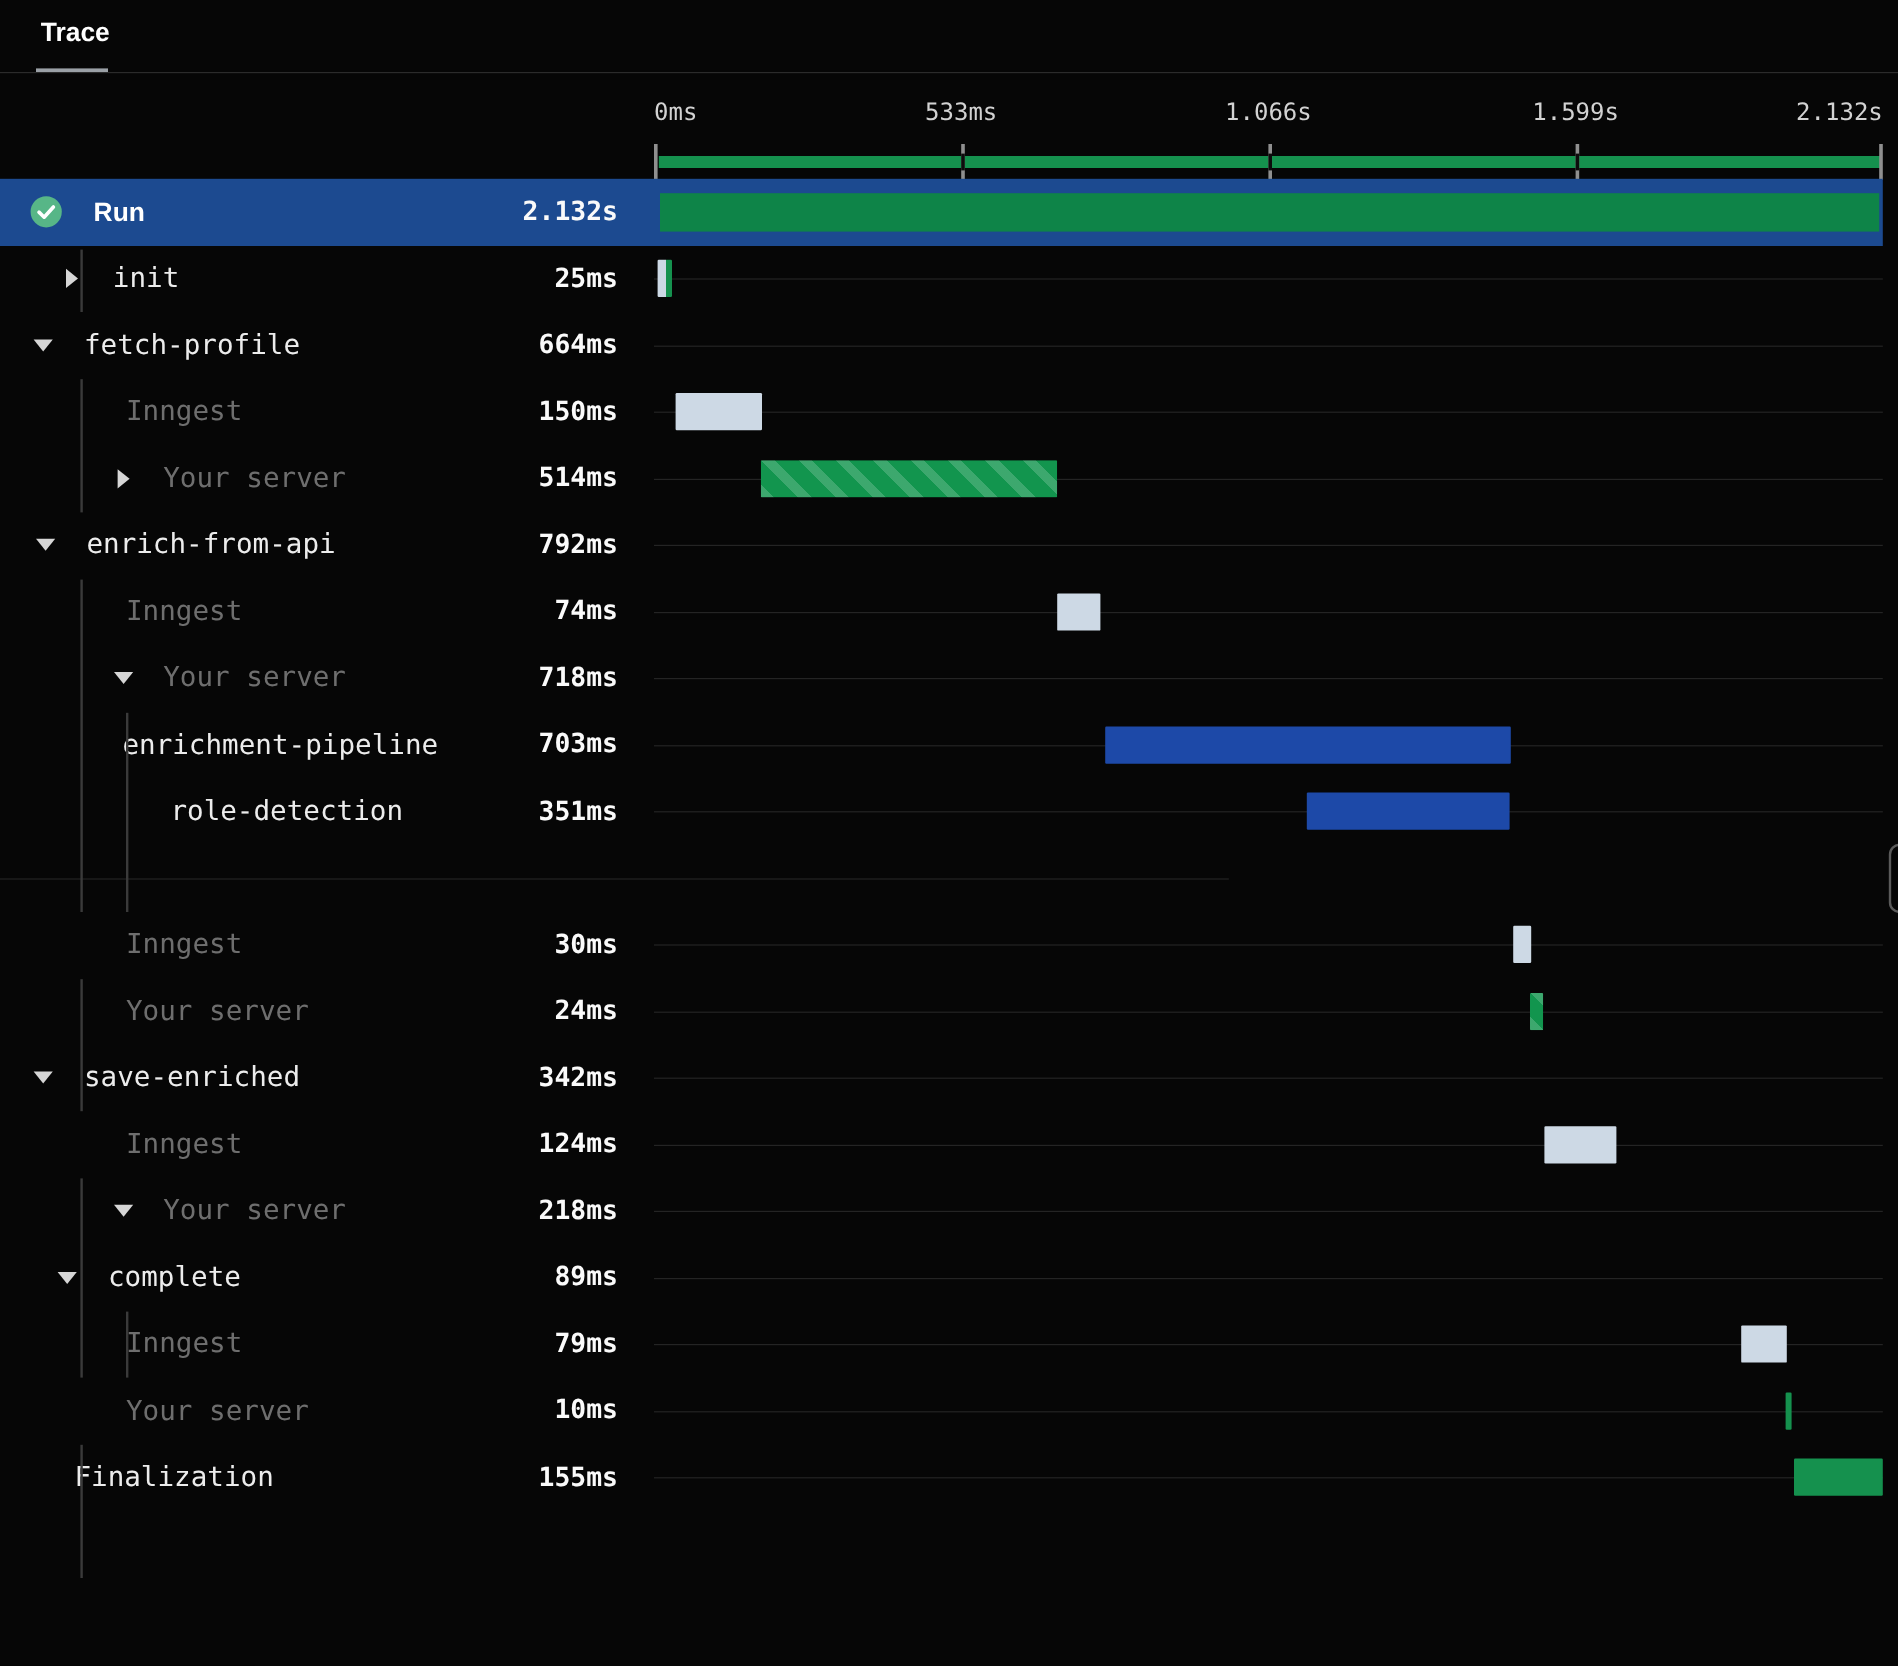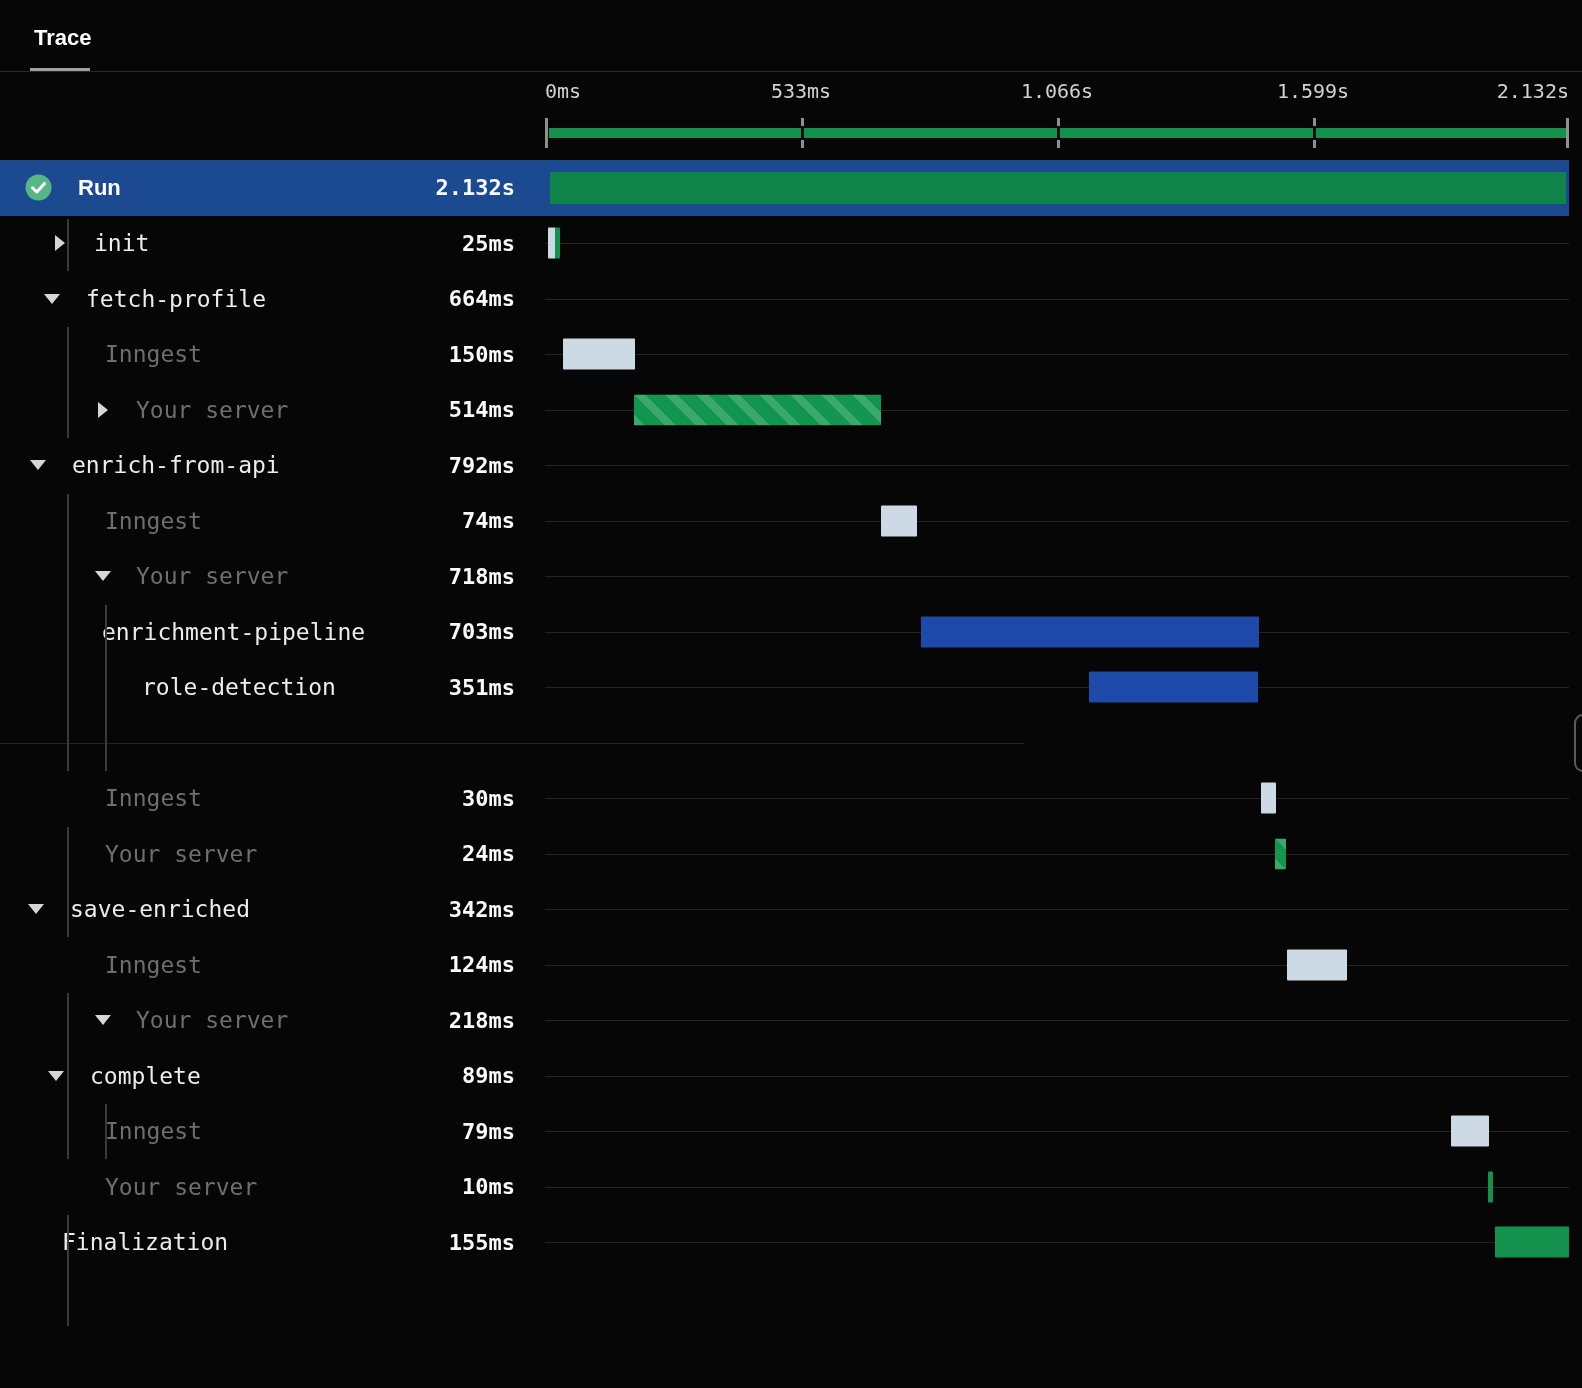--- a/index.html
+++ b/index.html
@@ -1,26 +1,26 @@
 <!DOCTYPE html>
 <html><head>
 <meta charset="utf-8">
 <style>
   html,body{margin:0;padding:0;background:#060606;}
   body{width:1582px;height:1388px;overflow:hidden;position:relative;
        font-family:"Liberation Sans",sans-serif;-webkit-font-smoothing:antialiased;}
-  .app{position:absolute;inset:0;margin-top:11px;}
+  .app{position:absolute;inset:0;}
 
   
   .hdr{position:relative;height:60px;border-bottom:1px solid #2b2b2b;}
   .tab{position:absolute;left:34px;top:14px;color:#ffffff;font-size:22px;font-weight:600;}
   .tab-underline{position:absolute;left:30px;bottom:0;width:60px;height:3px;background:#9aa0a6;}
 
   
-  .ruler{position:absolute;left:545px;top:57px;width:1024px;height:88px;}
+  .ruler{position:absolute;left:545px;top:70px;width:1024px;height:88px;}
   .ruler .lab{position:absolute;top:11px;color:#d2d2d2;font-family:"DejaVu Sans Mono",monospace;font-size:20px;white-space:nowrap;}
   .ruler .tick{position:absolute;top:50px;width:3px;height:30px;background:#8f8f8f;}
   .ruler .mini{position:absolute;top:60px;left:4px;right:2px;height:10px;background:#15914e;}
   .ruler .tickcut{position:absolute;top:58px;width:3px;height:14px;background:#0c0c0c;}
 
   
   .rows{position:absolute;left:0;top:149px;width:1569px;}
   .row{display:flex;height:55.5px;align-items:center;position:relative;}
   .row .left{width:545px;flex:none;display:flex;align-items:center;justify-content:space-between;
              box-sizing:border-box;padding-right:30px;height:100%;}
@@ -104,21 +104,21 @@
           </div>
           <div class="dur">25ms</div>
         </div>
         <div class="tl">
           <div class="line"></div>
           <div class="bar" style="left:2.8818011257035647px;width:12.487804878048781px;background:linear-gradient(90deg, #cdd9e5 0 55%, #15914e 55% 100%);"></div>
         </div>
       </div>
       <div class="row">
         <div class="left">
-          <div class="lbl" style="padding-left: 44px;">
+          <div class="lbl" style="padding-left: 28px;">
             <span class="caret-box" style="margin-right: 26px;">
               <span class="caret exp"></span>
             </span>
             <span class="nm">fetch-profile</span>
           </div>
           <div class="dur">664ms</div>
         </div>
         <div class="tl">
           <div class="line"></div>
         </div>

